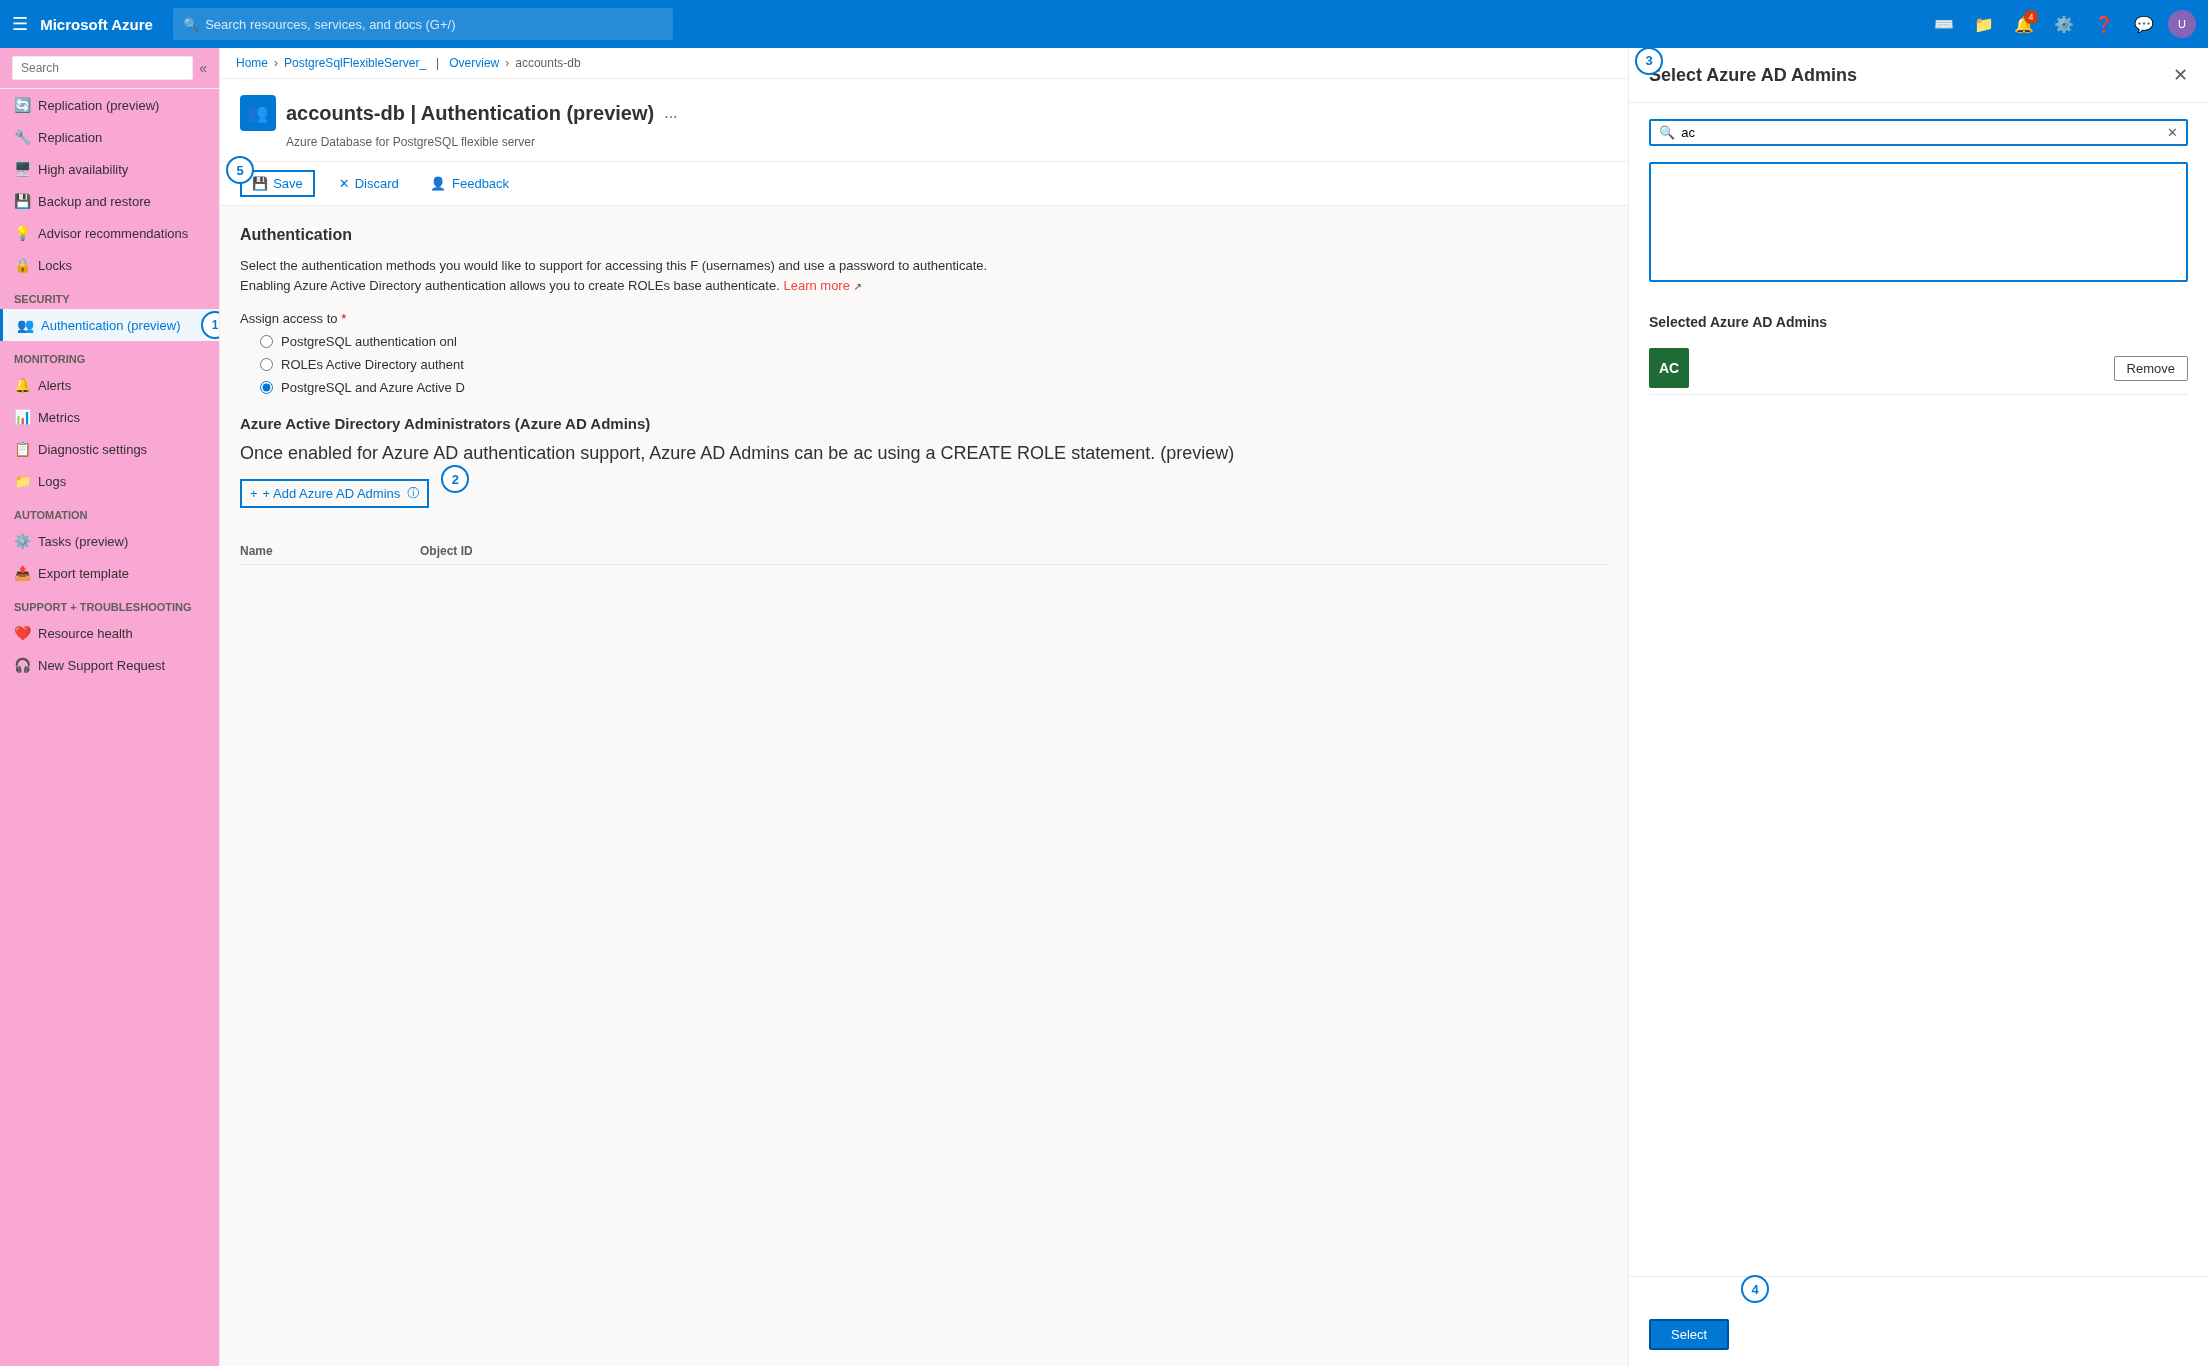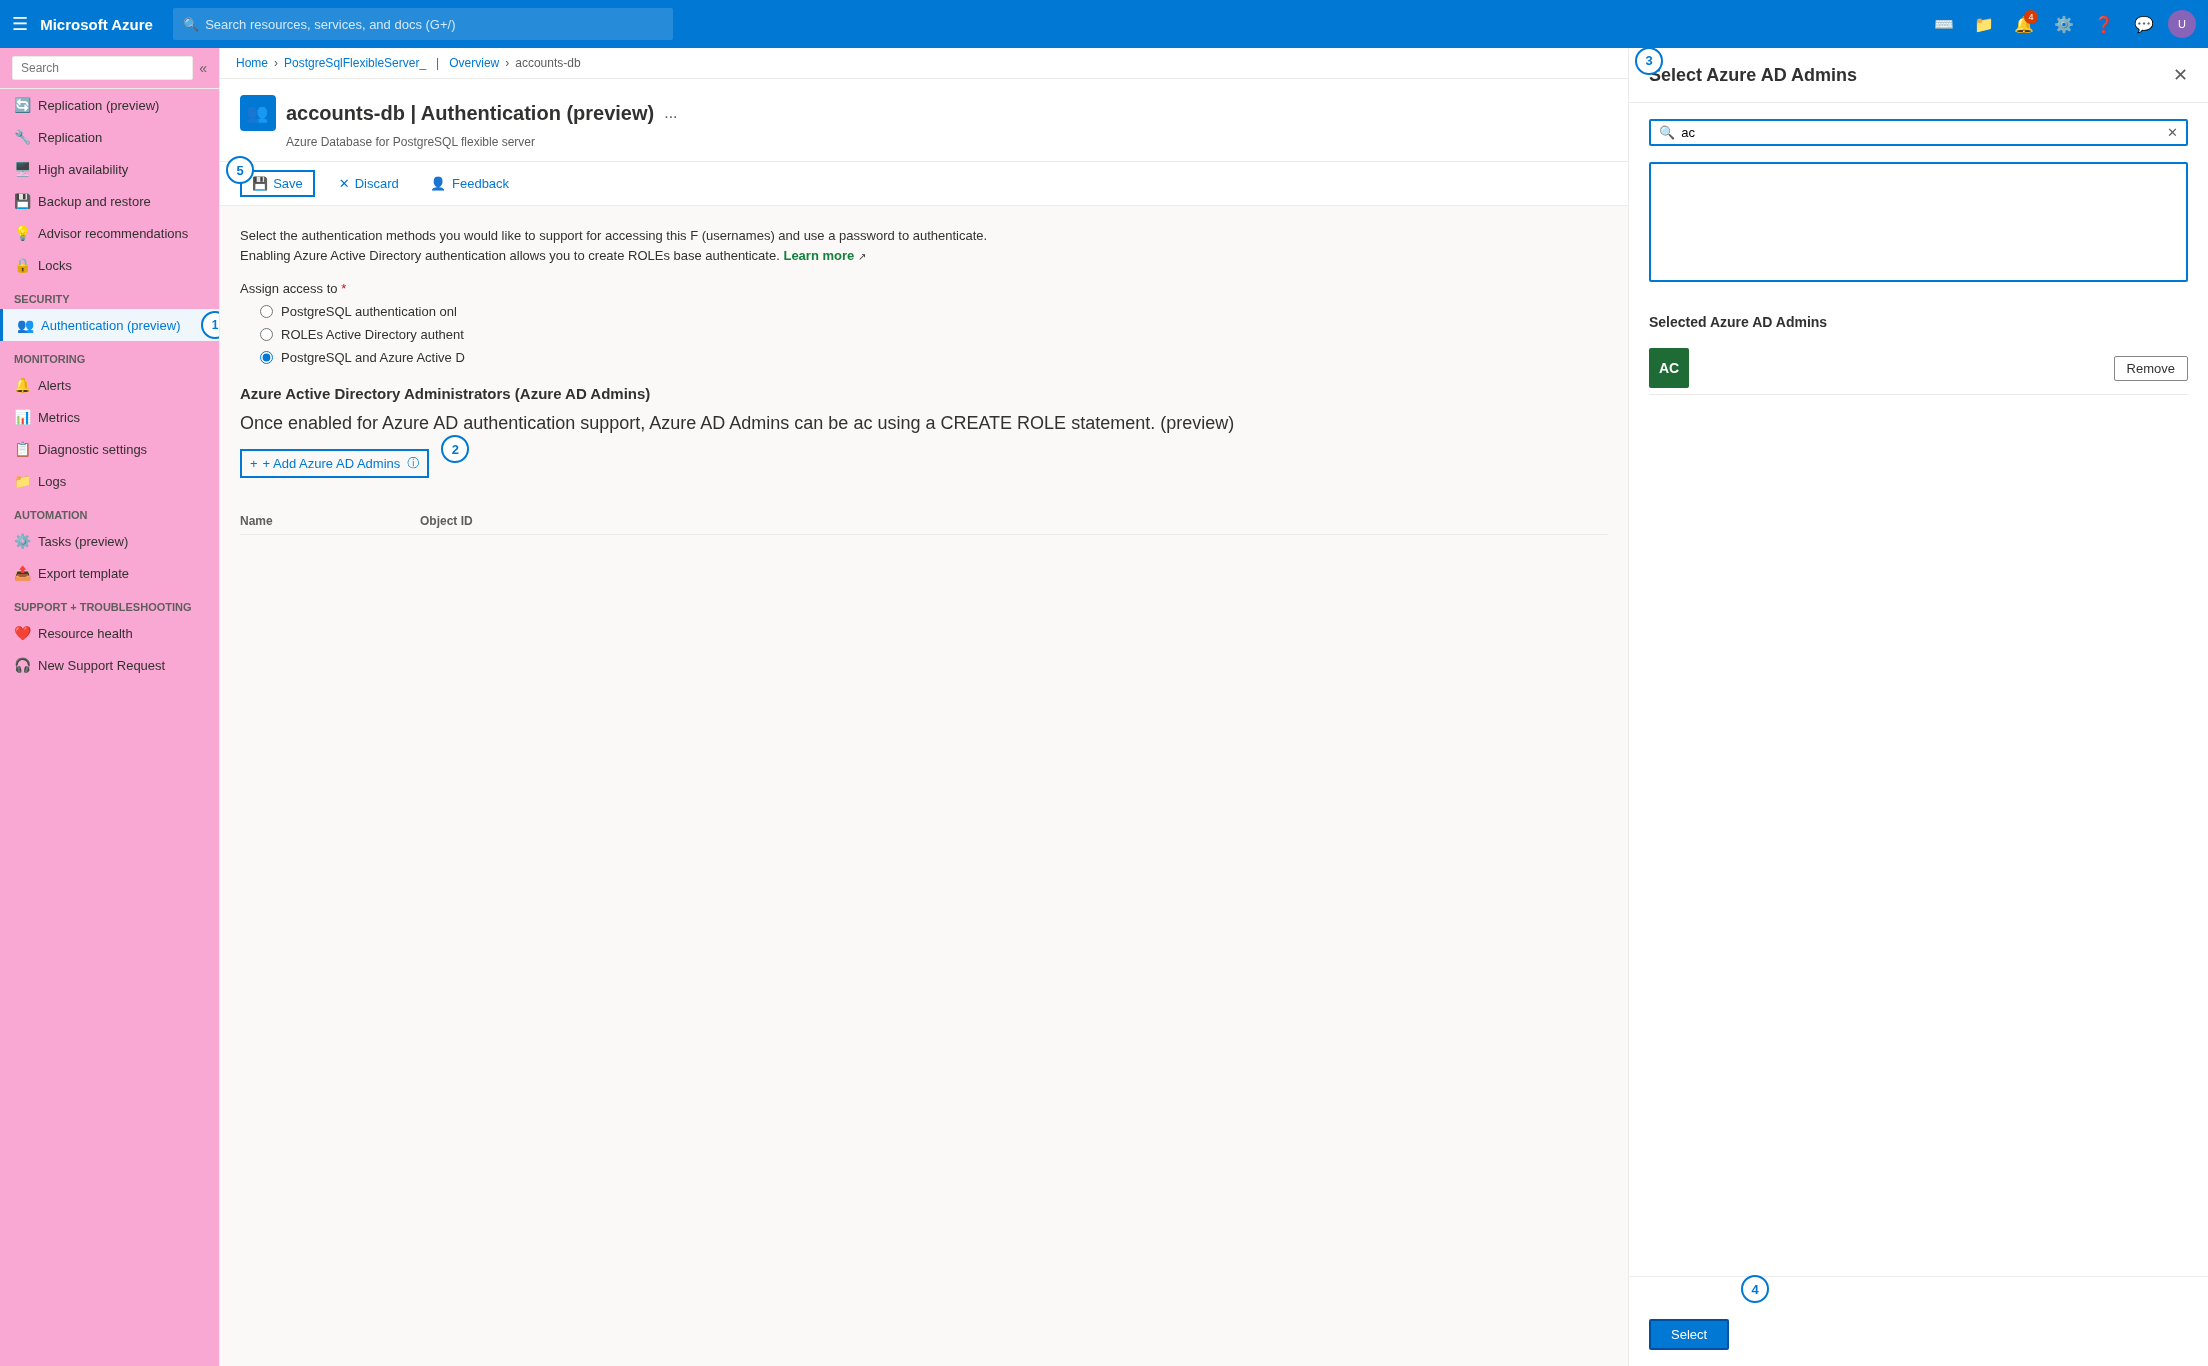--- a/index.html
+++ b/index.html
@@ -76,21 +76,21 @@
     .action-btn {
       display: flex; align-items: center; gap: 5px; font-size: 13px; color: #0078d4;
       cursor: pointer; padding: 4px 8px; border: none; background: none;
     }
     .action-btn.save-btn { border: 1px solid #0078d4; color: #0078d4; }
 
     
     .content-body { padding: 20px; }
     .section-title { font-size: 16px; font-weight: 600; margin-bottom: 12px; }
     .section-desc { font-size: 13px; color: #323130; line-height: 1.5; margin-bottom: 16px; }
-    .learn-more { color: #15803d; text-decoration: none; font-weight: bold; }
+    .learn-more { color: #ef4444; text-decoration: none; }
 
     .assign-section { margin-bottom: 20px; }
     .assign-label { font-size: 13px; font-weight: 500; margin-bottom: 8px; }
     .assign-label .required { color: #c50f1f; }
     .radio-group { display: flex; flex-direction: column; gap: 8px; margin-left: 20px; }
     .radio-option { display: flex; align-items: center; gap: 8px; font-size: 13px; }
     .radio-option input[type=radio] { cursor: pointer; accent-color: #0078d4; }
 
     .ad-section-title { font-size: 15px; font-weight: 600; margin-bottom: 8px; }
     .ad-desc { font-size: 18px; color: #323130; line-height: 1.5; margin-bottom: 12px; }
@@ -287,20 +287,21 @@
           <span>✕</span>
           <span>Discard</span>
         </button>
         <button class="action-btn">
           <span>👤</span>
           <span>Feedback</span>
         </button>
       </div>
 
       <div class="content-body">
+        <div class="section-title">Authentication</div>
         <div class="section-desc">
           <span>Select the authentication methods you would like to support for accessing this F (usernames) and use a password to authenticate.</span><br>
           <span>Enabling Azure Active Directory authentication allows you to create ROLEs base authenticate.</span>
           <a class="learn-more" href="#">Learn more</a>
           <span style="font-size:10px;">↗</span>
         </div>
 
         <div class="assign-section">
           <div class="assign-label">
             <span>Assign access to</span>

